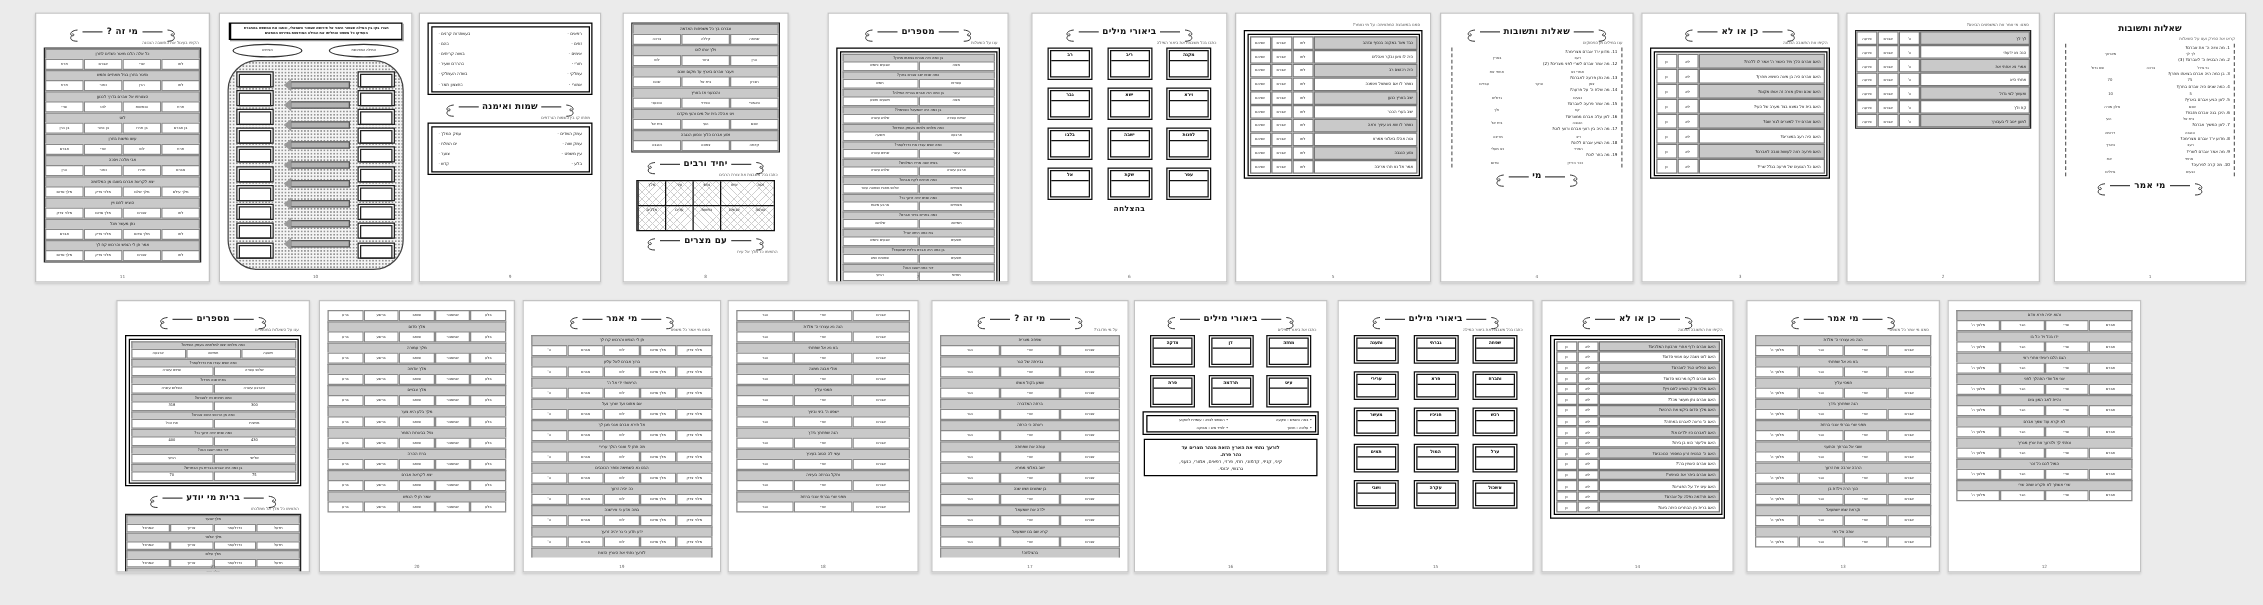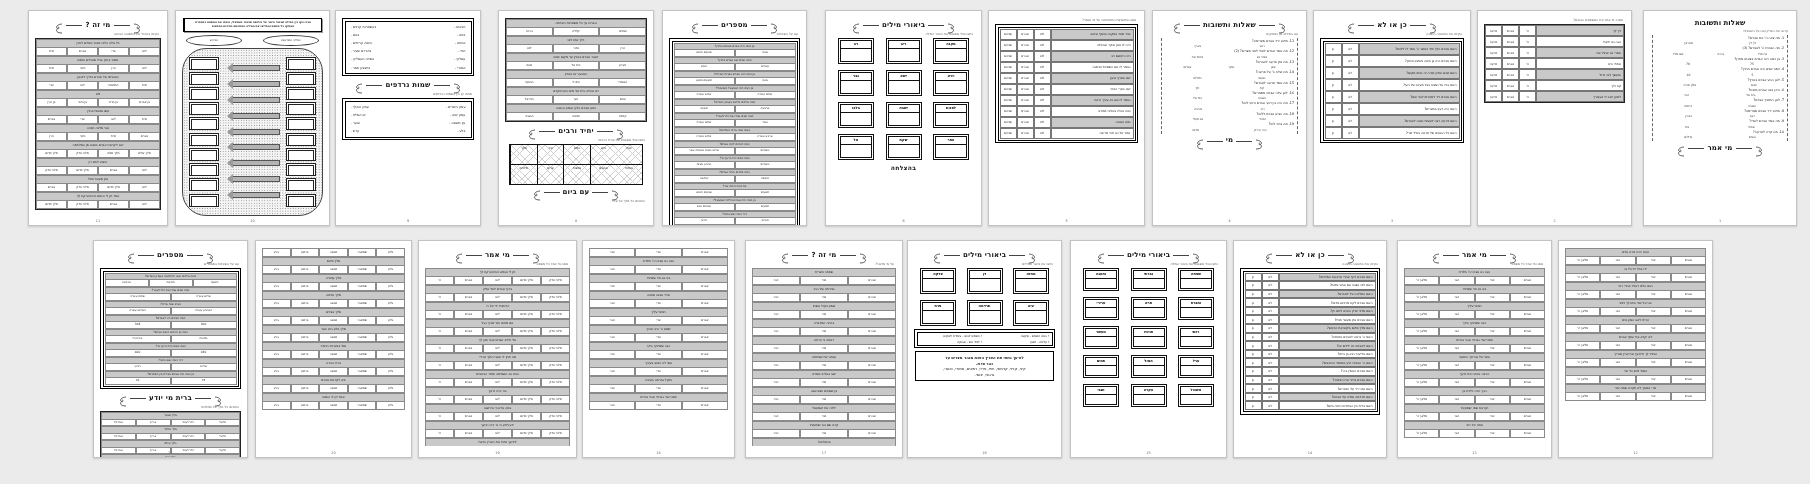--- a/index.html
+++ b/index.html
@@ -287,21 +287,21 @@
             <span>אמורי -</span>
             <span>בחצצון תמר -</span>
           </div>
         </div>
       </div>
       <div class="title-row block">
         <span class="curl"><svg width="9" height="11" viewBox="0 0 9 11">
             <path d="M8 1 C2.5 1.5 1.5 4.5 3.5 5.5 C5.5 6.3 5.6 3.8 3.8 4.1 M3.5 5.5 C1.5 7.5 2.5 10 8 10" fill="none" stroke="#333" stroke-width="0.8"></path>
           </svg></span>
         <span class="tline"></span>
-        <span class="title-text">שמות נרדפים</span>
+        <span class="title-text">שמות ואימנה</span>
         <span class="tline"></span>
         <span class="curl flip"><svg width="9" height="11" viewBox="0 0 9 11">
             <path d="M8 1 C2.5 1.5 1.5 4.5 3.5 5.5 C5.5 6.3 5.6 3.8 3.8 4.1 M3.5 5.5 C1.5 7.5 2.5 10 8 10" fill="none" stroke="#333" stroke-width="0.8"></path>
           </svg></span>
       </div>
       <div class="sub">מתחו קו בין השמות הנרדפים</div>
       <div class="frame2 block">
         <div class="frame2-in">
           <div class="prow">
             <span>עמק השדים -</span>
@@ -316,21 +316,21 @@
             <span>צוער -</span>
           </div>
           <div class="prow">
             <span>בלע -</span>
             <span>קדש -</span>
           </div>
         </div>
       </div>
       <div class="pfoot">9</div>
     </div>
-    <div class="page" style="left: 498px; top: 10px; width: 156px; height: 216px;">
+    <div class="page" style="left: 498px; top: 10px; width: 133px; height: 216px;">
       <div class="frame1 block norm">
         <div class="band">ונברכו בך כל משפחות האדמה</div>
         <div class="cells">
           <div class="cell">ברכה</div>
           <div class="cell">קללה</div>
           <div class="cell">שמחה</div>
         </div>
         <div class="band">וילך אתו לוט</div>
         <div class="cells">
           <div class="cell">לוט</div>
@@ -388,21 +388,21 @@
           <div class="hcell">נפשות</div>
           <div class="hcell">אנשים</div>
           <div class="hcell">אותות</div>
         </div>
       </div>
       <div class="title-row block">
         <span class="curl"><svg width="9" height="11" viewBox="0 0 9 11">
             <path d="M8 1 C2.5 1.5 1.5 4.5 3.5 5.5 C5.5 6.3 5.6 3.8 3.8 4.1 M3.5 5.5 C1.5 7.5 2.5 10 8 10" fill="none" stroke="#333" stroke-width="0.8"></path>
           </svg></span>
         <span class="tline"></span>
-        <span class="title-text">עם ביום</span>
+        <span class="title-text">עם מצרים</span>
         <span class="tline"></span>
         <span class="curl flip"><svg width="9" height="11" viewBox="0 0 9 11">
             <path d="M8 1 C2.5 1.5 1.5 4.5 3.5 5.5 C5.5 6.3 5.6 3.8 3.8 4.1 M3.5 5.5 C1.5 7.5 2.5 10 8 10" fill="none" stroke="#333" stroke-width="0.8"></path>
           </svg></span>
       </div>
       <div class="sub">התאימו כל מלך אל עירו</div>
       <div class="pfoot">8</div>
     </div>
     <div class="page" style="left: 662px; top: 10px; width: 145px; height: 216px;">
       <div class="title-row block">

